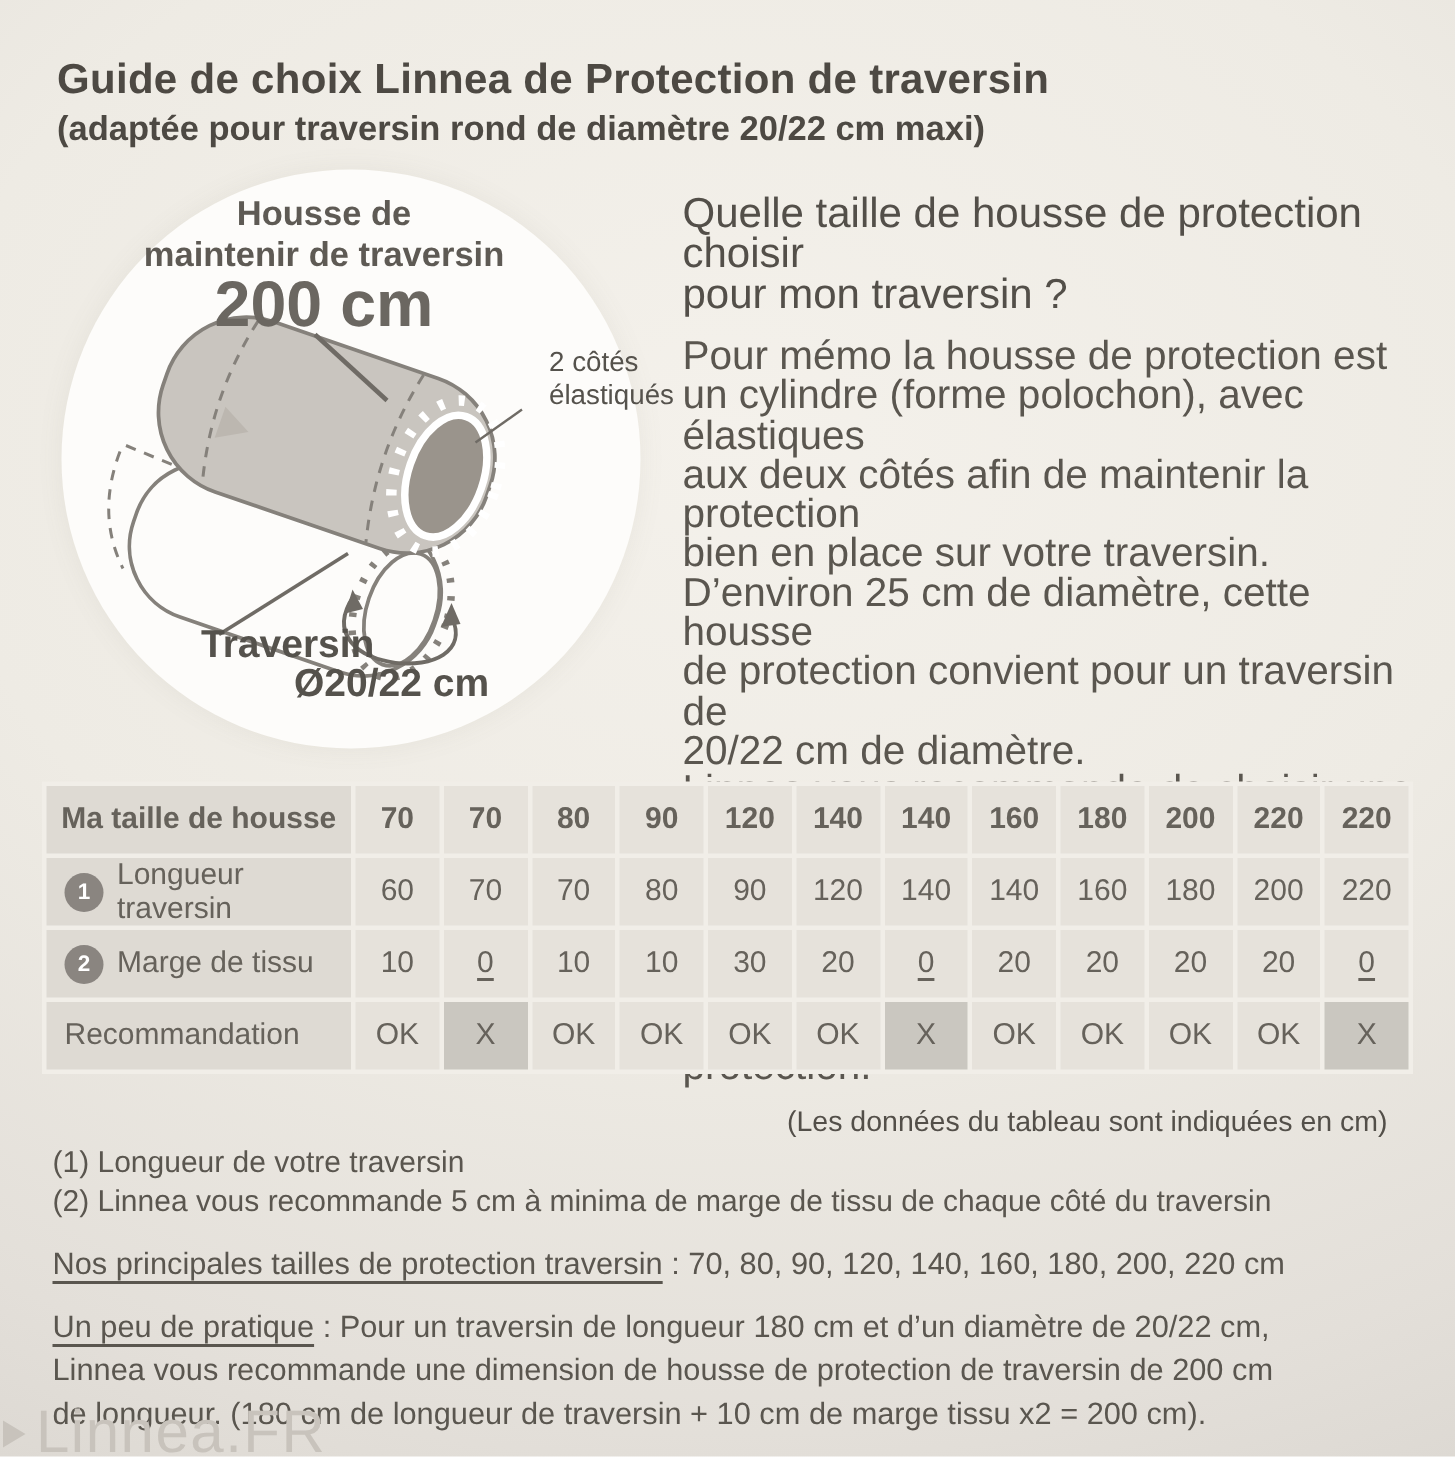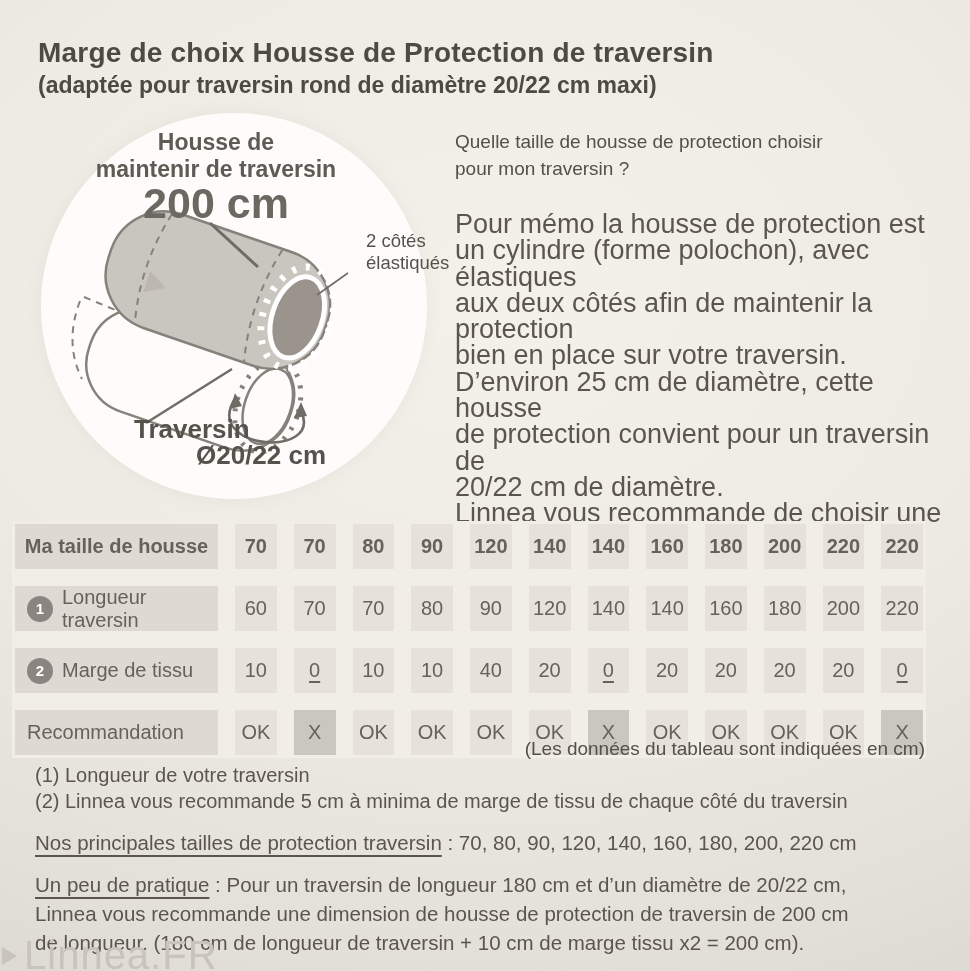--- a/index.html
+++ b/index.html
@@ -29,26 +29,26 @@
   .cap-cover{fill:var(--cover_fill);stroke:var(--outline);stroke-width:2.5;}
   .cap-white{fill:var(--circle_bg);stroke:var(--outline);stroke-width:2.5;}
   .opening{fill:var(--cover_opening);stroke:#ffffff;stroke-width:5;}
   .rays{fill:none;stroke:#ffffff;stroke-width:7;stroke-dasharray:4 10;}
   .rays-gray{fill:none;stroke:var(--outline);stroke-width:5;stroke-dasharray:3 9;}
   .ptr{stroke:var(--pointer);fill:none;}
   .ptr-fill{fill:var(--pointer);}
 
   
   .intro{left:455px;top:128px;width:488px;}
-  .question{margin:0 0 29px 0;font-size:19px;line-height:27px;color:#534f49;}
+  .question{margin:0 0 15px 0;font-size:28px;line-height:27px;color:#534f49;}
   .memo{margin:0;font-size:27px;line-height:26.3px;}
 
   
-  .size-table{left:12px;top:521px;width:914px;background:var(--table_gap);padding:3px;
-      display:grid;grid-template-columns:203px repeat(12,1fr);grid-auto-rows:45px;gap:17px;box-sizing:border-box;}
+  .size-table{left:28px;top:521px;width:914px;background:var(--table_gap);padding:3px;
+      display:grid;grid-template-columns:203px repeat(12,1fr);grid-auto-rows:45px;gap:3px;box-sizing:border-box;}
   .t-cell{background:var(--table_cell_bg);display:flex;align-items:center;justify-content:center;
       font-size:20px;color:#66625b;}
   .t-label{background:var(--table_label_bg);justify-content:flex-start;padding-left:12px;gap:9px;box-sizing:border-box;}
   .t-label.no-badge{}
   .t-label.center{justify-content:center;padding-left:0;}
   .hd{font-weight:bold;}
   .x-cell{background:var(--table_x_bg);}
   .zero{text-decoration:underline;text-underline-offset:4px;text-decoration-thickness:1.5px;}
   .badge{width:26px;height:26px;border-radius:50%;background:var(--badge_bg);color:var(--badge_text);
       display:flex;align-items:center;justify-content:center;font-size:15px;font-weight:bold;flex:0 0 26px;}
@@ -63,21 +63,21 @@
 
   
   .watermark{left:2px;top:933px;font-size:40px;color:var(--watermark);letter-spacing:1px;display:flex;align-items:center;gap:7px;}
   .wm-tri{width:0;height:0;border-left:15px solid var(--watermark);border-top:9px solid transparent;border-bottom:9px solid transparent;display:inline-block;}
 </style>
 </head>
 <body>
 
 <div>
 
-  <h1 class="abs title">Marge de choix Housse de Protection de traversin</h1>
+  <h1 class="abs title">Guide de choix Linnea de Protection de traversin</h1>
   <h2 class="abs subtitle">(adaptée pour traversin rond de diamètre 20/22 cm maxi)</h2>
 
   <section>
     <div class="abs circle"></div>
 
     <svg class="abs diagram-svg" viewBox="0 0 440 400">
 
       <g>
         <g transform="translate(60,240) rotate(19)">
           <rect class="cap-white" x="0" y="-53" width="212" height="106" rx="50" ry="50"></rect>
@@ -165,21 +165,21 @@
       <div class="t-cell ">200</div>
       <div class="t-cell ">220</div>
       <div class="t-cell t-label">
         <span class="badge">2</span>
         <span>Marge de tissu</span>
       </div>
       <div class="t-cell ">10</div>
       <div class="t-cell  zero">0</div>
       <div class="t-cell ">10</div>
       <div class="t-cell ">10</div>
-      <div class="t-cell ">40</div>
+      <div class="t-cell ">30</div>
       <div class="t-cell ">20</div>
       <div class="t-cell  zero">0</div>
       <div class="t-cell ">20</div>
       <div class="t-cell ">20</div>
       <div class="t-cell ">20</div>
       <div class="t-cell ">20</div>
       <div class="t-cell  zero">0</div>
       <div class="t-cell t-label no-badge">
         <span>Recommandation</span>
       </div>

